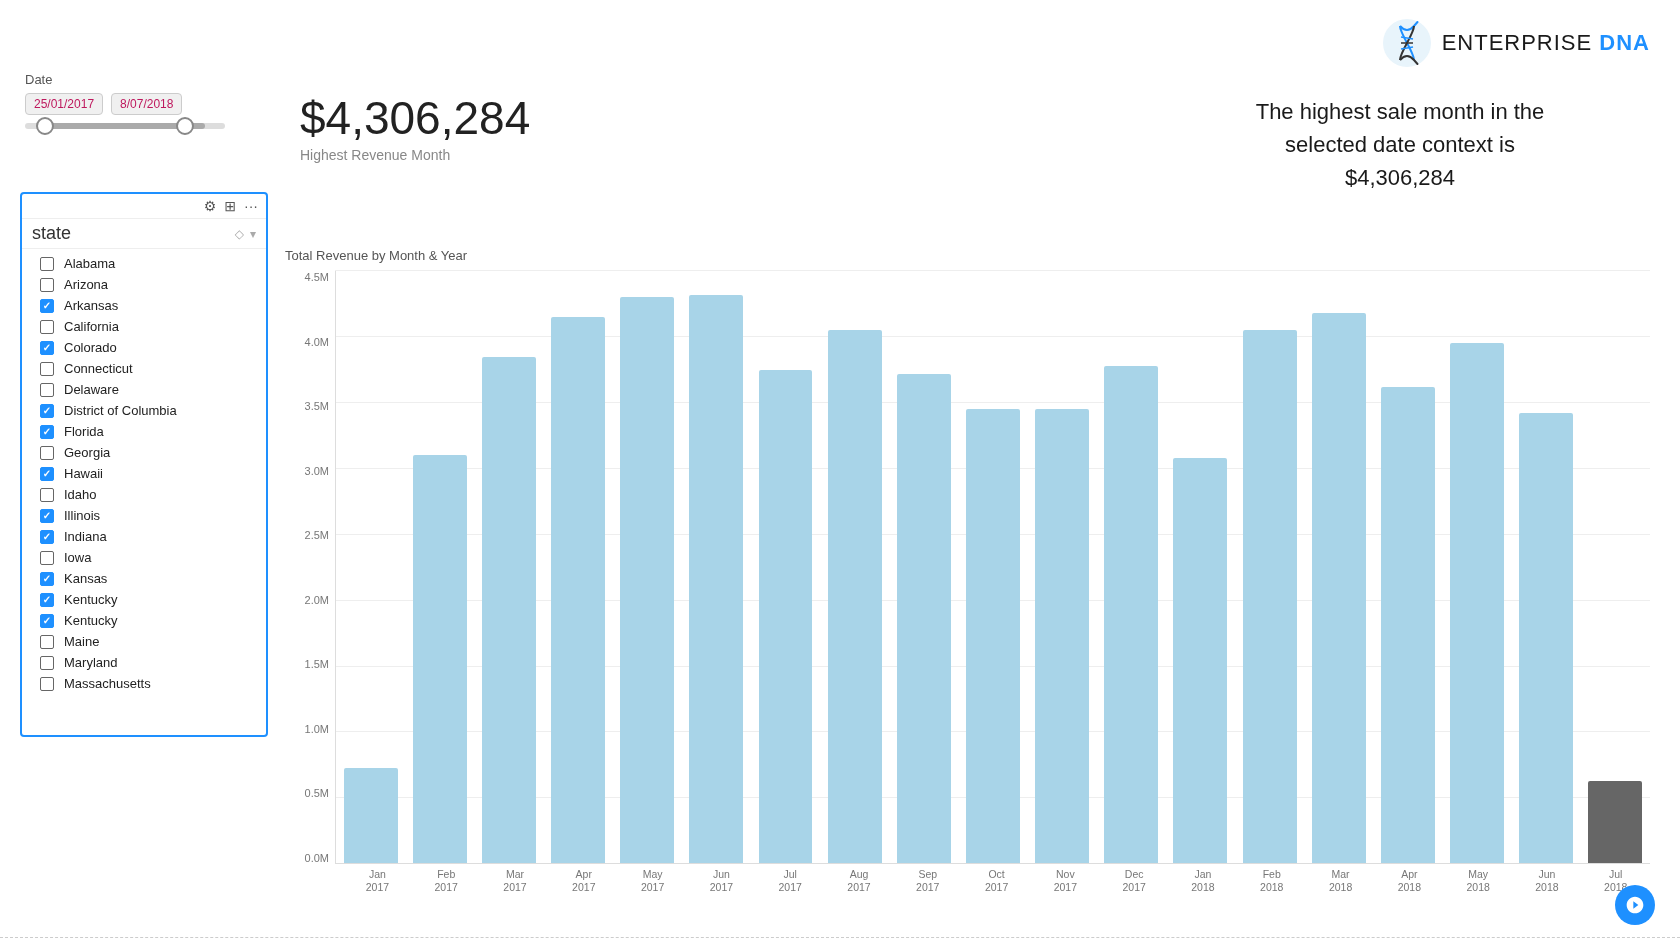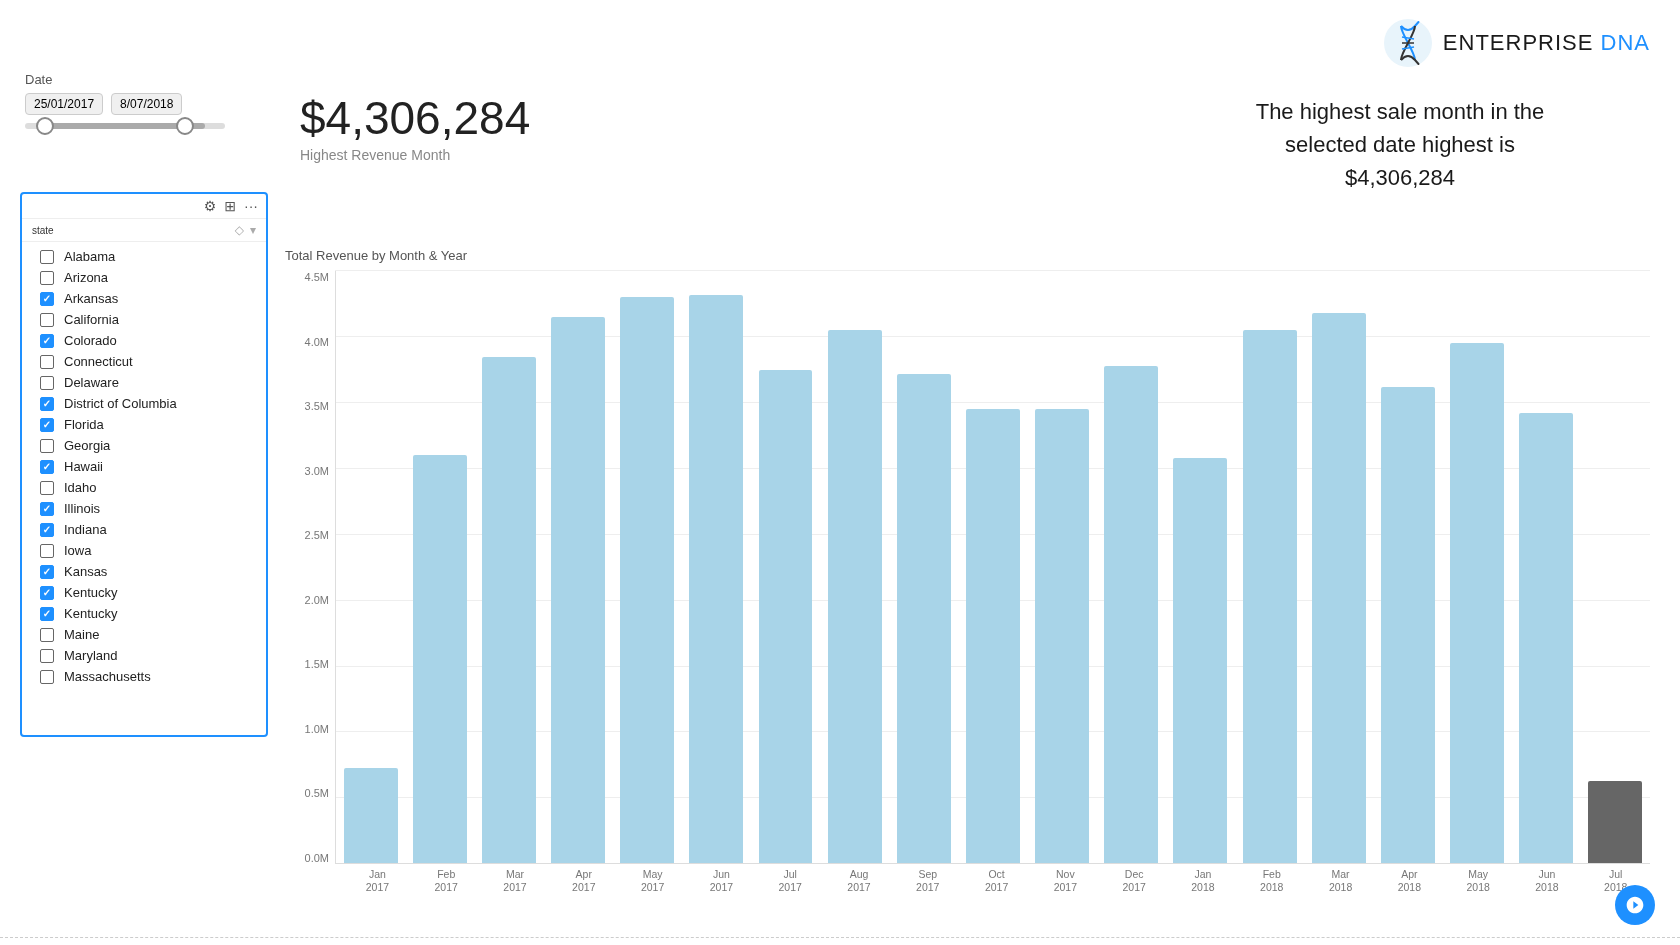--- a/index.html
+++ b/index.html
@@ -42,21 +42,21 @@
       align-items: center;
       gap: 8px;
       margin-bottom: 8px;
     }
     .date-pill {
       background: #f0f0f0;
       border: 1px solid #ccc;
       border-radius: 4px;
       padding: 3px 8px;
       font-size: 12px;
-      color: #000000;
+      color: #be185d;
     }
     .slider-track {
       position: relative;
       width: 200px;
       height: 6px;
       background: #ddd;
       border-radius: 3px;
       margin-top: 4px;
     }
     .slider-fill {
@@ -106,21 +106,21 @@
       cursor: pointer;
     }
     .panel-header {
       display: flex;
       align-items: center;
       justify-content: space-between;
       padding: 4px 10px 4px 10px;
       border-bottom: 1px solid #eee;
     }
     .panel-header-label {
-      font-size: 10px;
+      font-size: 18px;
       color: #333;
       font-weight: 500;
     }
     .panel-header-icons {
       display: flex;
       gap: 6px;
       align-items: center;
     }
     .state-list {
       overflow-y: auto;
@@ -325,21 +325,21 @@
     <circle cx="25" cy="25" r="24" fill="#e8f4fb"></circle>
     <path d="M18 8 Q25 16 32 8 Q39 0 32 8 Q25 16 18 8" stroke="#1e90ff" stroke-width="2" fill="none"></path>
     <path d="M18 8 C18 16 32 34 32 42" stroke="#1e90ff" stroke-width="2" fill="none"></path>
     <path d="M32 8 C32 16 18 34 18 42" stroke="#333" stroke-width="2" fill="none"></path>
     <path d="M18 42 Q25 34 32 42 Q39 50 32 42 Q25 34 18 42" stroke="#333" stroke-width="2" fill="none"></path>
     <line x1="19" y1="19" x2="31" y2="21" stroke="#1e90ff" stroke-width="1.5"></line>
     <line x1="19" y1="25" x2="31" y2="25" stroke="#333" stroke-width="1.5"></line>
     <line x1="19" y1="31" x2="31" y2="29" stroke="#1e90ff" stroke-width="1.5"></line>
   </svg>
   <div>
-    <span style="font-size:22px;font-weight:400;letter-spacing:1px;color:#1a1a1a;">ENTERPRISE</span><span style="font-size:22px;font-weight:400;letter-spacing:1px;color:#1e90ff;"> DNA</span>
+    <span style="font-size:22px;font-weight:400;letter-spacing:1px;color:#1a1a1a;">ENTERPRISE</span><span style="font-size:22px;font-weight:700;letter-spacing:1px;color:#1e90ff;"> DNA</span>
   </div>
 </div>
 
 <div class="date-section">
   <div class="date-label">Date</div>
   <div class="date-range-display">
     <div class="date-pill">25/01/2017</div>
     <div class="date-pill">8/07/2018</div>
   </div>
   <div class="slider-track">
@@ -451,21 +451,21 @@
     </div>
 </div>
 
 <div class="kpi-card">
   <div class="kpi-value">$4,306,284</div>
   <div class="kpi-label">Highest Revenue Month</div>
 </div>
 
 <div class="insight-text">
   <span>The highest sale month in the</span><br>
-  <span>selected date highest is</span><br>
+  <span>selected date context is</span><br>
   <span class="insight-value">$4,306,284</span>
 </div>
 
 <div class="chart-area">
   <div class="chart-title">Total Revenue by Month &amp; Year</div>
   <div class="chart-container" id="chart-container">
 
   <div class="grid-lines">
         <div class="grid-line" style="bottom: 0%;"></div>
         <div class="grid-line" style="bottom: 11.1%;"></div>

